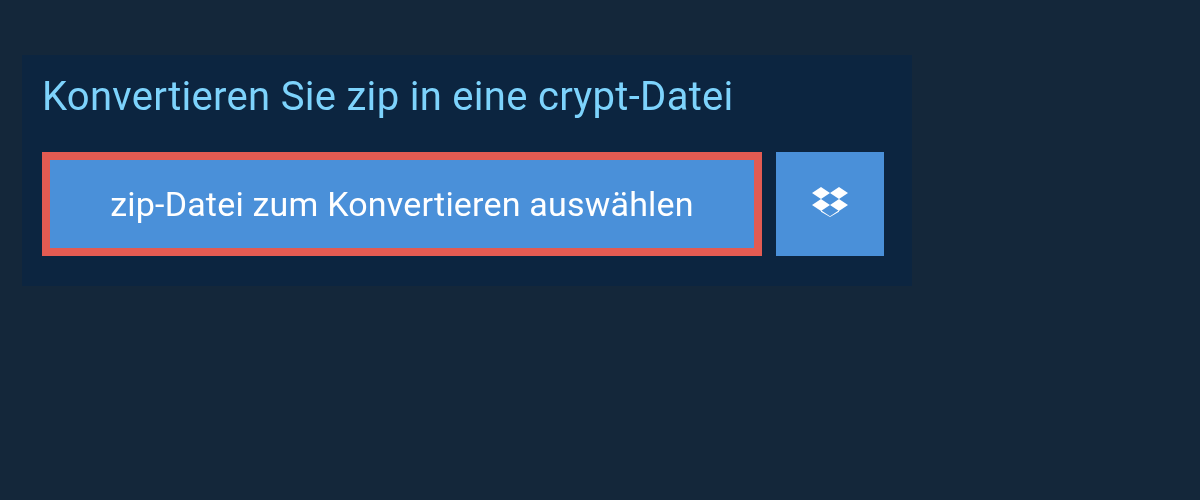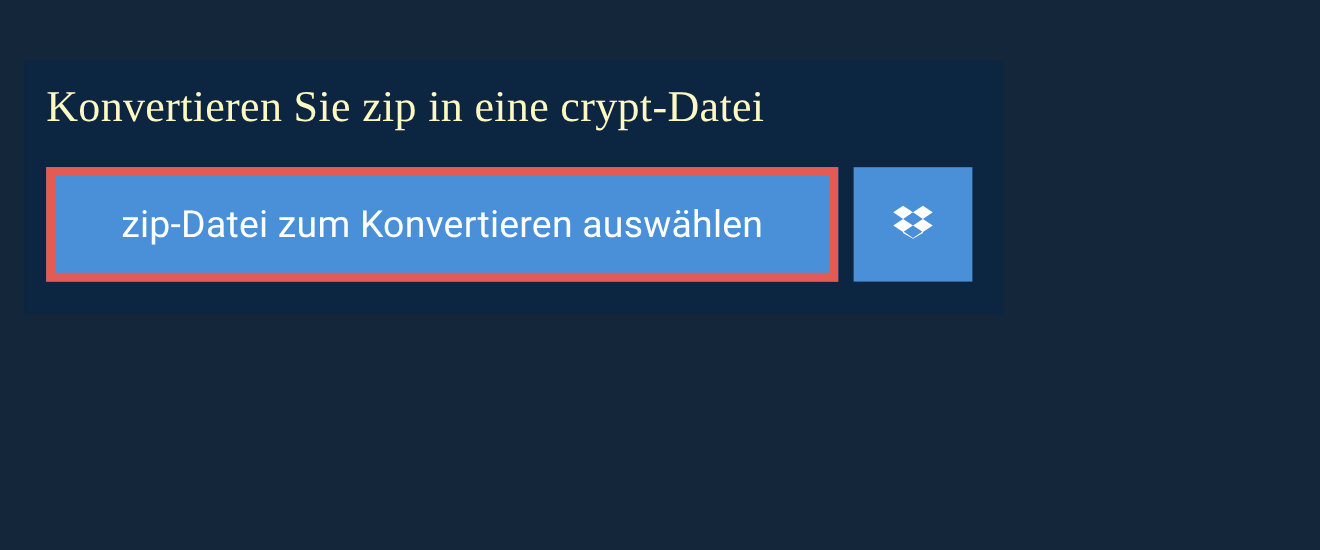--- a/index.html
+++ b/index.html
@@ -15,26 +15,25 @@
       overflow: hidden;
     }
     .panel {
       position: absolute;
       left: 22px;
       top: 55px;
       width: 890px;
       background-color: #0c2540;
     }
     .heading {
-      color: #fef9c3;
+      color: #7dd3fc;
       font-size: 40px;
       font-weight: 400;
       padding: 18px 20px 22px 20px;
       letter-spacing: 0.3px;
-      font-family: Liberation Serif, serif;
     }
     .button-row {
       display: flex;
       gap: 14px;
       padding: 10px 20px 30px 20px;
       align-items: stretch;
     }
     .select-file-button {
       background-color: #4a90d9;
       border: 8px solid #e35b52;

